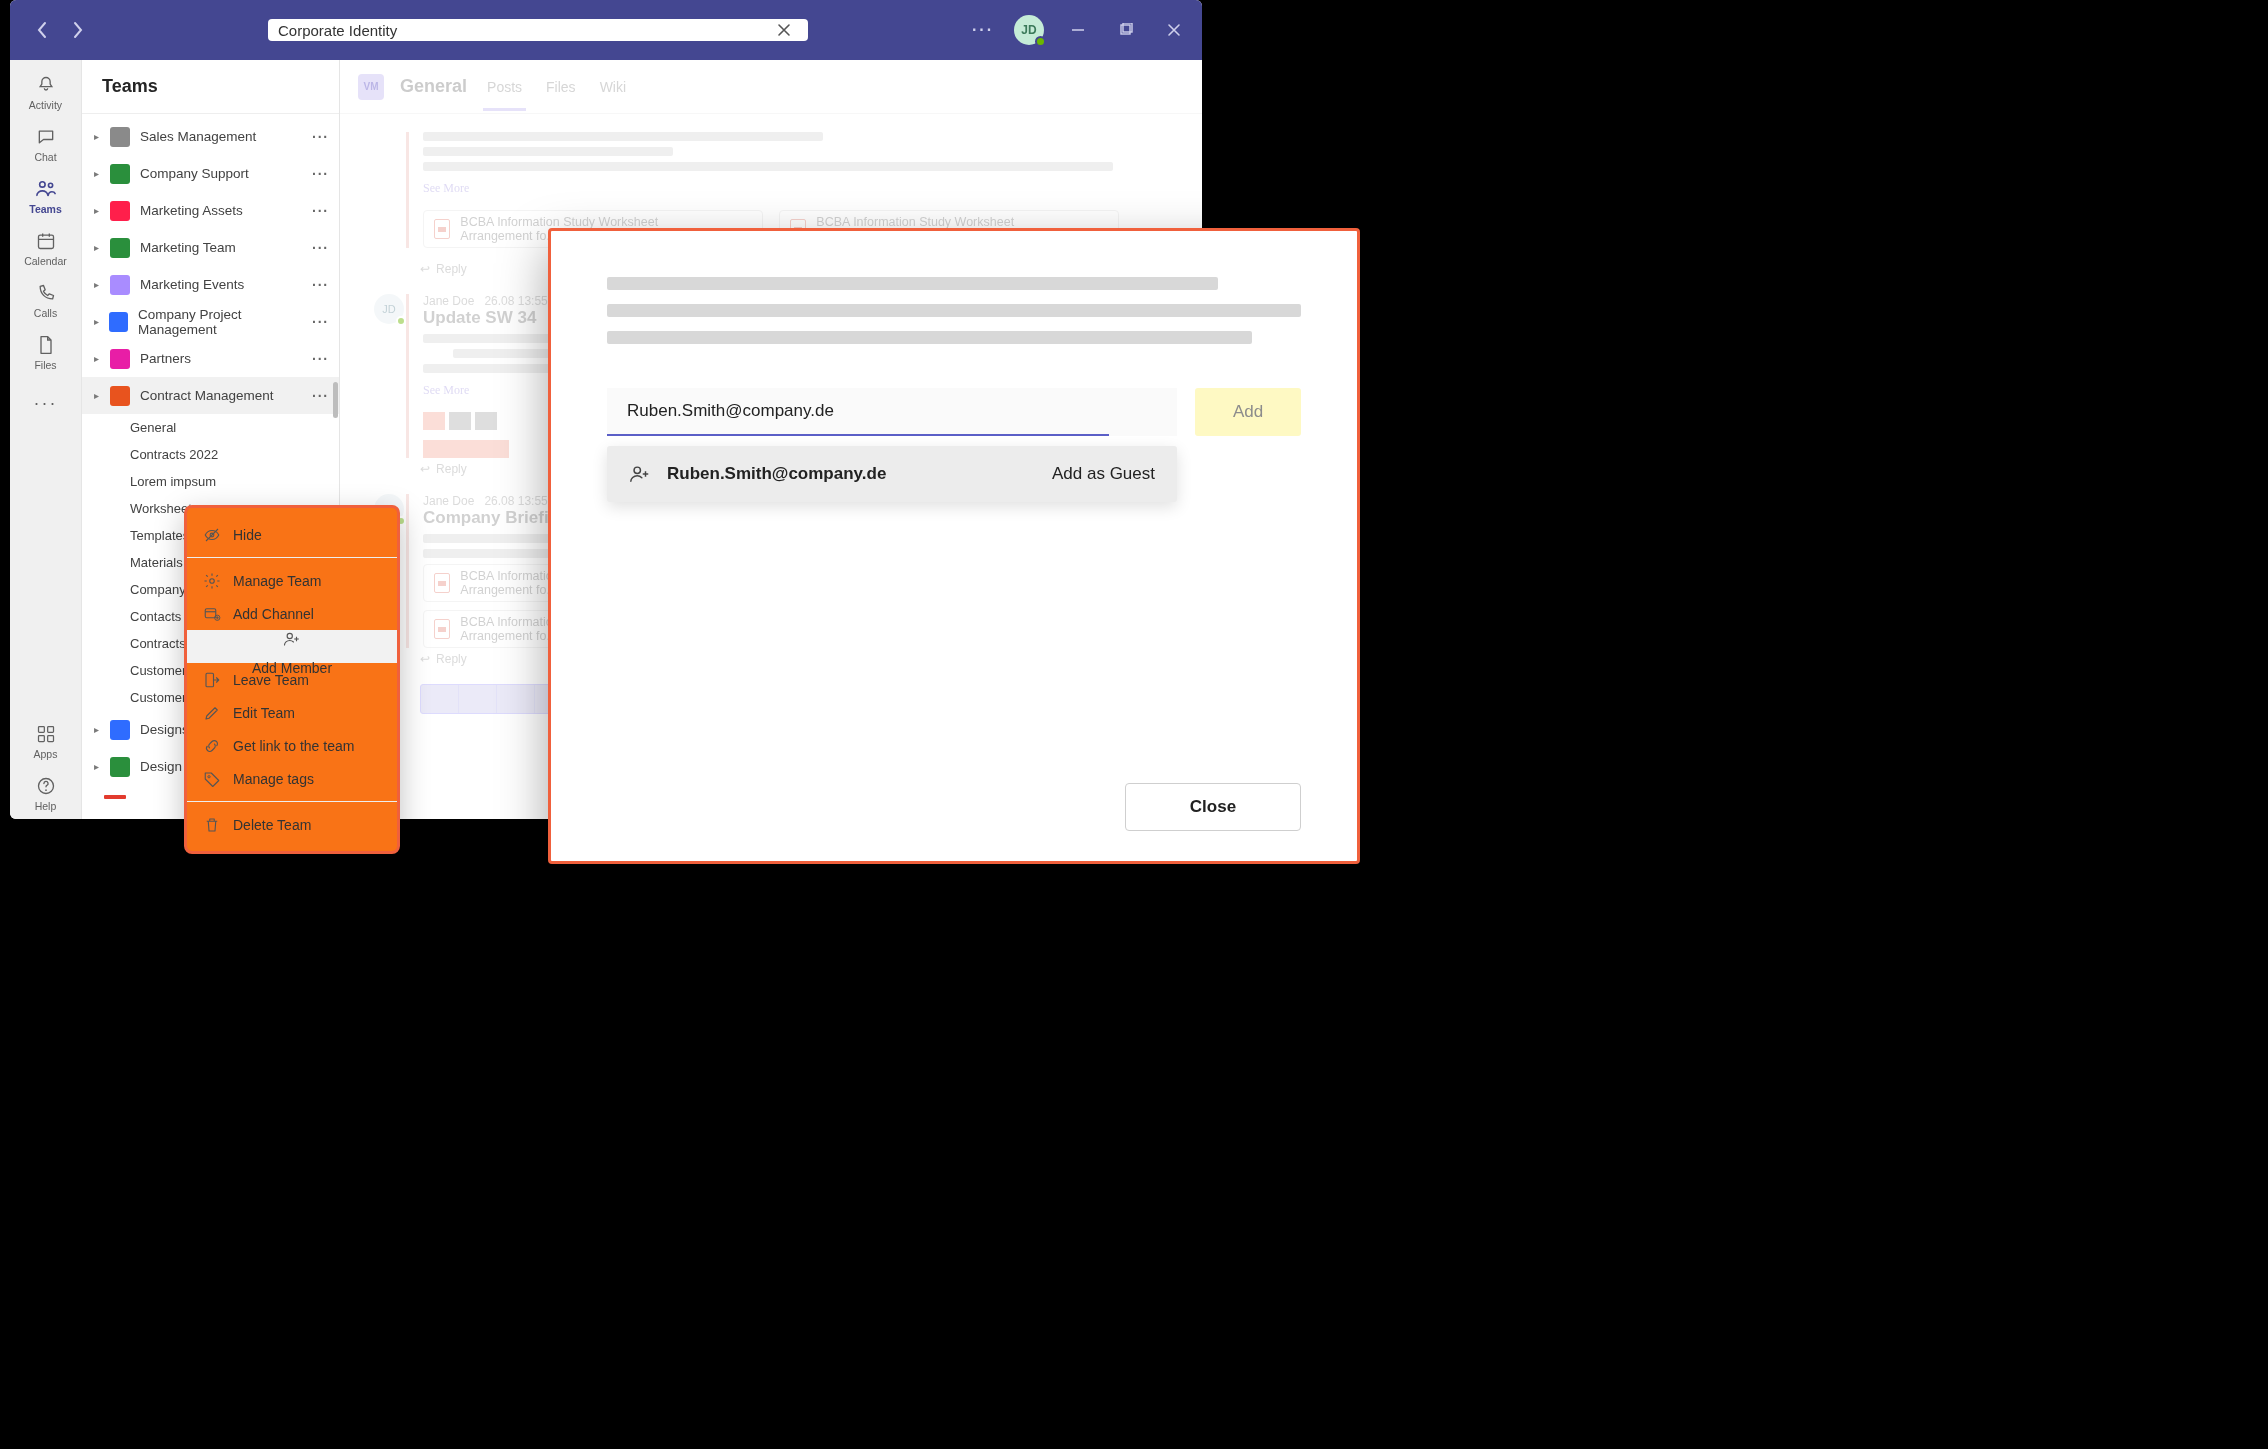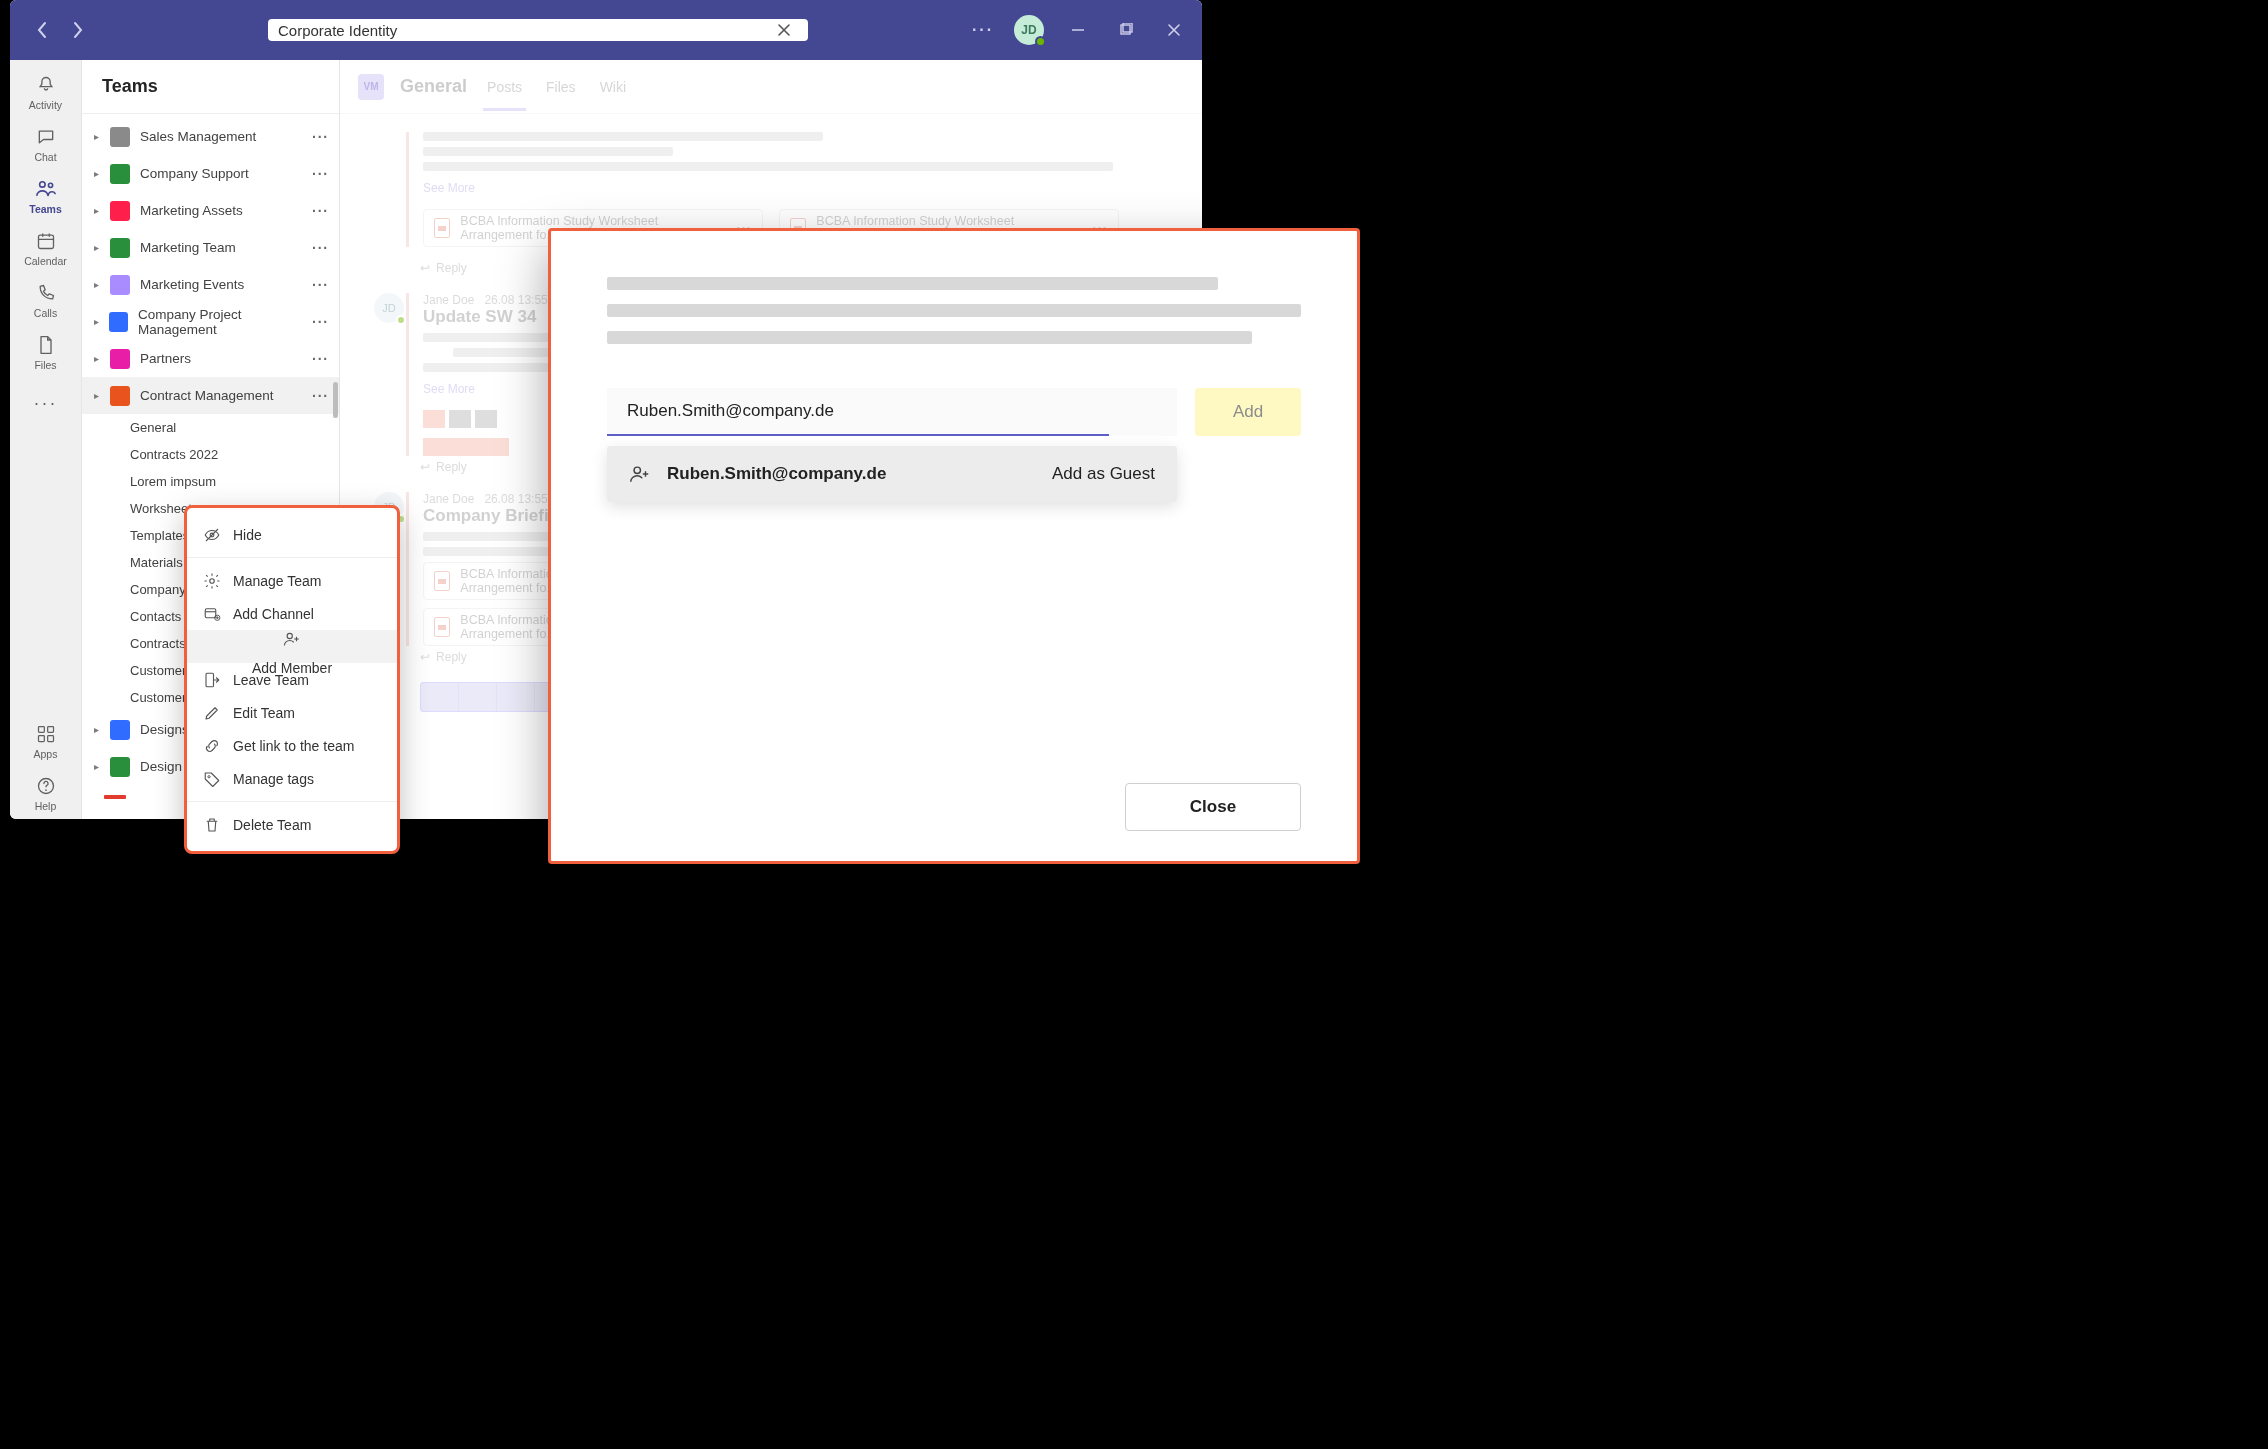--- a/index.html
+++ b/index.html
@@ -98,21 +98,21 @@
   }
   .channel-header .tile-sm { width: 26px; height: 26px; border-radius: 4px; background: #c8bff2; color: #6a5ec9; font-size: 10px; display: flex; align-items: center; justify-content: center; font-weight: 600; }
   .channel-header .chan-name { font-size: 18px; font-weight: 700; color: #8f8f8f; }
   .tab { font-size: 14px; color: #a5a5a5; padding: 0 4px; position: relative; }
   .tab.active::after { content: ""; position: absolute; left: 0; right: 0; bottom: -16px; height: 3px; background: #c8bff2; }
   .posts-area { padding: 12px 50px 20px 80px; color: #9a9a9a; font-size: 13px; }
   .skel { background: #dcdcdc; border-radius: 2px; height: 9px; margin: 6px 0; }
   .skel.w1 { width: 400px; }
   .skel.w2 { width: 250px; }
   .skel.w3 { width: 690px; }
-  .see-more { color: #b9afe6; font-size: 12px; margin: 10px 0 14px; }
+  .see-more { color: #b9afe6; font-size: 12px; margin: 10px 0 14px; font-family: Liberation Serif, serif; }
   .att-row { display: flex; gap: 16px; margin-bottom: 14px; }
   .att {
     flex: 1; max-width: 340px; border: 1px solid #e6e6e6; border-radius: 4px;
     height: 38px; display: flex; align-items: center; padding: 0 10px; gap: 10px;
     color: #9a9a9a; font-size: 12.5px;
   }
   .att .doc-ico { width: 18px; height: 20px; border: 1px solid #e89a8f; border-radius: 2px; position: relative; }
   .att .doc-ico::after { content: ""; position: absolute; left: 3px; right: 3px; top: 7px; height: 5px; background: #e89a8f; }
   .att .more { margin-left: auto; letter-spacing: 1px; font-weight: bold; }
   .reply { color: #b0b0b0; font-size: 12px; display: flex; align-items: center; gap: 6px; margin: 4px 0 18px; }
@@ -126,21 +126,21 @@
     position: absolute; left: 44px; width: 30px; height: 30px; border-radius: 50%;
     background: #e6eef1; color: #7a9aa6; font-size: 11px; display: flex; align-items: center; justify-content: center;
   }
   .post-avatar .presence { position: absolute; right: -2px; bottom: -2px; width: 10px; height: 10px; background: #6bb700; border-radius: 50%; border: 2px solid #fff; }
   .compose-bar { margin-top: 12px; height: 30px; background: #d3d0f0; border: 1px solid #b4affc; border-radius: 3px; display: flex; align-items: center; }
   .compose-bar .seg { width: 38px; height: 100%; border-right: 1px solid #c2bff0; }
 
   
   .context-menu {
     position: absolute; left: 184px; top: 505px; width: 216px;
-    background: #ffffff; border: 3px solid #f0603c; border-radius: 8px;
+    background: #f97316; border: 3px solid #f0603c; border-radius: 8px;
     box-shadow: 0 10px 30px rgba(0,0,0,.25); padding: 10px 0;
   }
   .context-menu .mi {
     display: flex; align-items: center; gap: 12px; height: 33px;
     padding: 0 16px; font-size: 14px; color: #333; cursor: pointer;
   }
   .context-menu .mi.highlight { background: #f2f2f2; flex-direction: column; }
   .context-menu .mi .mi-ico { width: 18px; color: #555; display: flex; justify-content: center; }
   .context-menu hr { border: none; border-top: 1px solid #eee; margin: 6px 0; }
 

